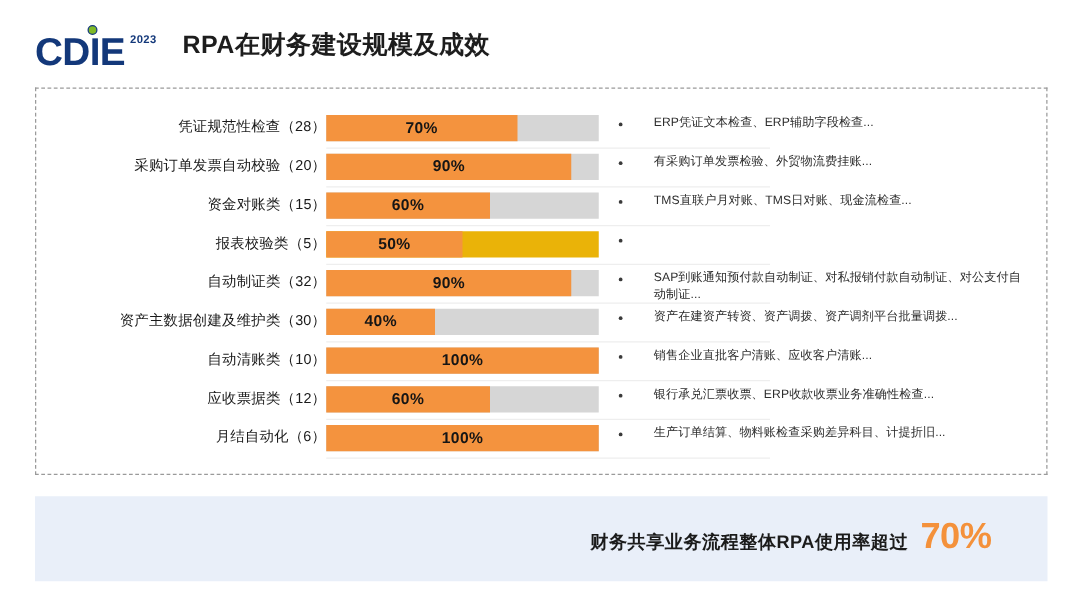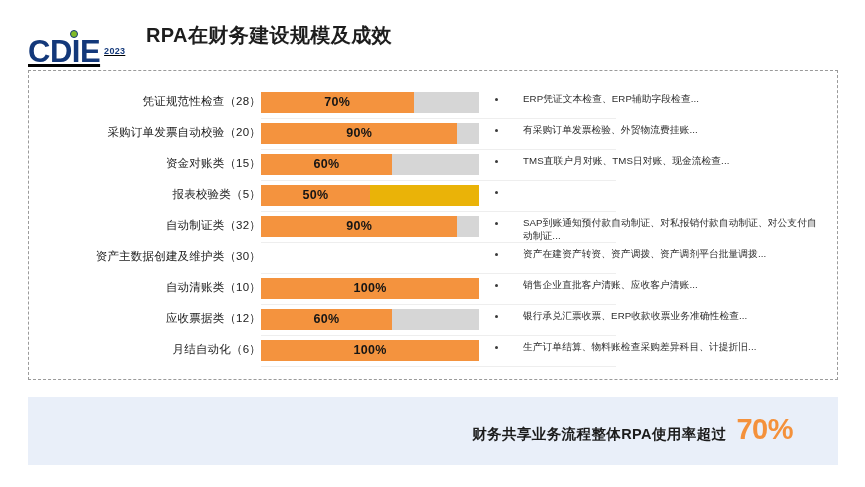--- a/index.html
+++ b/index.html
@@ -18,25 +18,24 @@
   }
 
   
   #header {
     position: absolute;
     left: 0; top: 0;
     width: 865px; height: 66px;
   }
   #logo {
     position: absolute;
-    left: 28px; top: 36px;
+    left: 28px; top: 26px;
     display: flex;
-    align-items: center;
+    align-items: flex-start;
     user-select: none;
-    text-decoration: underline;
   }
   #logo-mark {
     position: relative;
     font-size: 31px;
     font-weight: 800;
     letter-spacing: -0.5px;
     color: #13387a;
     line-height: 1;
     font-family: "Liberation Sans", "DejaVu Sans", sans-serif;
   }
@@ -235,20 +234,24 @@
         <div class="bar-track" style="background: rgb(214, 214, 214);">
           <div class="bar-fill" style="width: 90%; background: rgb(244, 147, 62);"></div>
           <div class="bar-value" style="width: 90%;">90%</div>
         </div>
         <div class="row-sep"></div>
         <div class="row-bullet"></div>
         <div class="row-desc">SAP到账通知预付款自动制证、对私报销付款自动制证、对公支付自动制证...</div>
       </div>
       <div class="chart-row" style="top: 173px;">
         <div class="row-label">资产主数据创建及维护类（30）</div>
+        <div class="bar-track" style="background: rgb(214, 214, 214);">
+          <div class="bar-fill" style="width: 40%; background: rgb(244, 147, 62);"></div>
+          <div class="bar-value" style="width: 40%;">40%</div>
+        </div>
         <div class="row-sep"></div>
         <div class="row-bullet"></div>
         <div class="row-desc">资产在建资产转资、资产调拨、资产调剂平台批量调拨...</div>
       </div>
       <div class="chart-row" style="top: 204px;">
         <div class="row-label">自动清账类（10）</div>
         <div class="bar-track" style="background: rgb(214, 214, 214);">
           <div class="bar-fill" style="width: 100%; background: rgb(244, 147, 62);"></div>
           <div class="bar-value" style="width: 100%;">100%</div>
         </div>

